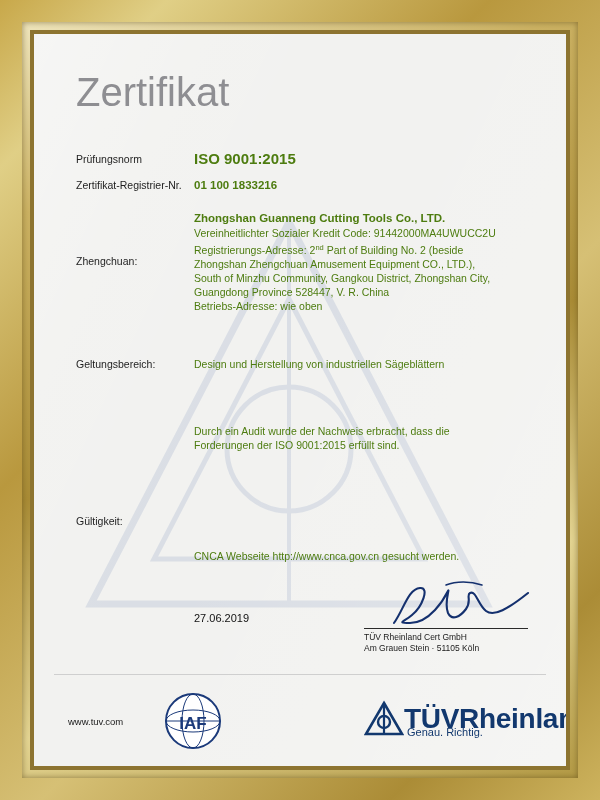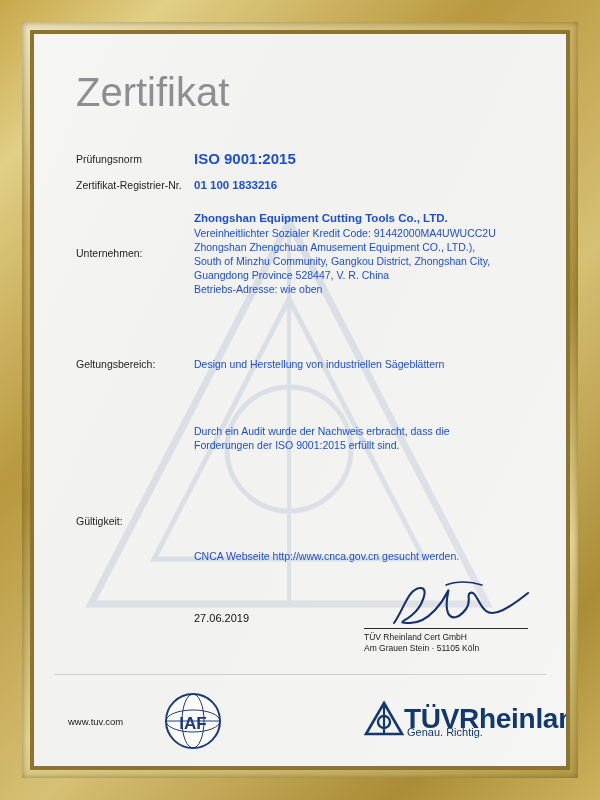--- a/index.html
+++ b/index.html
@@ -91,21 +91,21 @@
   .lbl {
     width: 118px;
     flex: 0 0 118px;
     font-size: 10.5px;
     color: #1e1e1e;
     line-height: 14px;
   }
   .val {
     font-size: 10.5px;
     line-height: 14px;
-    color: #1d4ed8;
+    color: #4d7c0f;
   }
   .val.big {
     font-size: 15px;
     font-weight: bold;
     line-height: 18px;
   }
   .val.mid {
     font-size: 11.5px;
     font-weight: bold;
     line-height: 16px;
@@ -237,24 +237,25 @@
         <div class="lbl">Prüfungsnorm</div>
         <div class="val big">ISO 9001:2015</div>
       </div>
 
       <div class="row r-reg">
         <div class="lbl">Zertifikat-Registrier-Nr.</div>
         <div class="val mid">01 100 1833216</div>
       </div>
 
       <div class="row r-unter">
-        <div class="lbl">Unternehmen:</div>
+        <div class="lbl">Zhengchuan:</div>
         <div class="val">
-          <p class="company-name" style="font-size:11.5px;font-weight:bold;line-height:16px;">Zhongshan Equipment Cutting Tools Co., LTD.</p>
+          <p class="company-name" style="font-size:11.5px;font-weight:bold;line-height:16px;">Zhongshan Guanneng Cutting Tools Co., LTD.</p>
           <p>Vereinheitlichter Sozialer Kredit Code: 91442000MA4UWUCC2U</p>
+          <p><span>Registrierungs-Adresse: 2<span class="sup">nd</span> Part of Building No. 2 (beside</span></p>
           <p>Zhongshan Zhengchuan Amusement Equipment CO., LTD.),</p>
           <p>South of Minzhu Community, Gangkou District, Zhongshan City,</p>
           <p>Guangdong Province 528447, V. R. China</p>
           <p>Betriebs-Adresse: wie oben</p>
         </div>
       </div>
 
       <div class="row r-geltung">
         <div class="lbl">Geltungsbereich:</div>
         <div class="val">Design und Herstellung von industriellen Sägeblättern</div>

